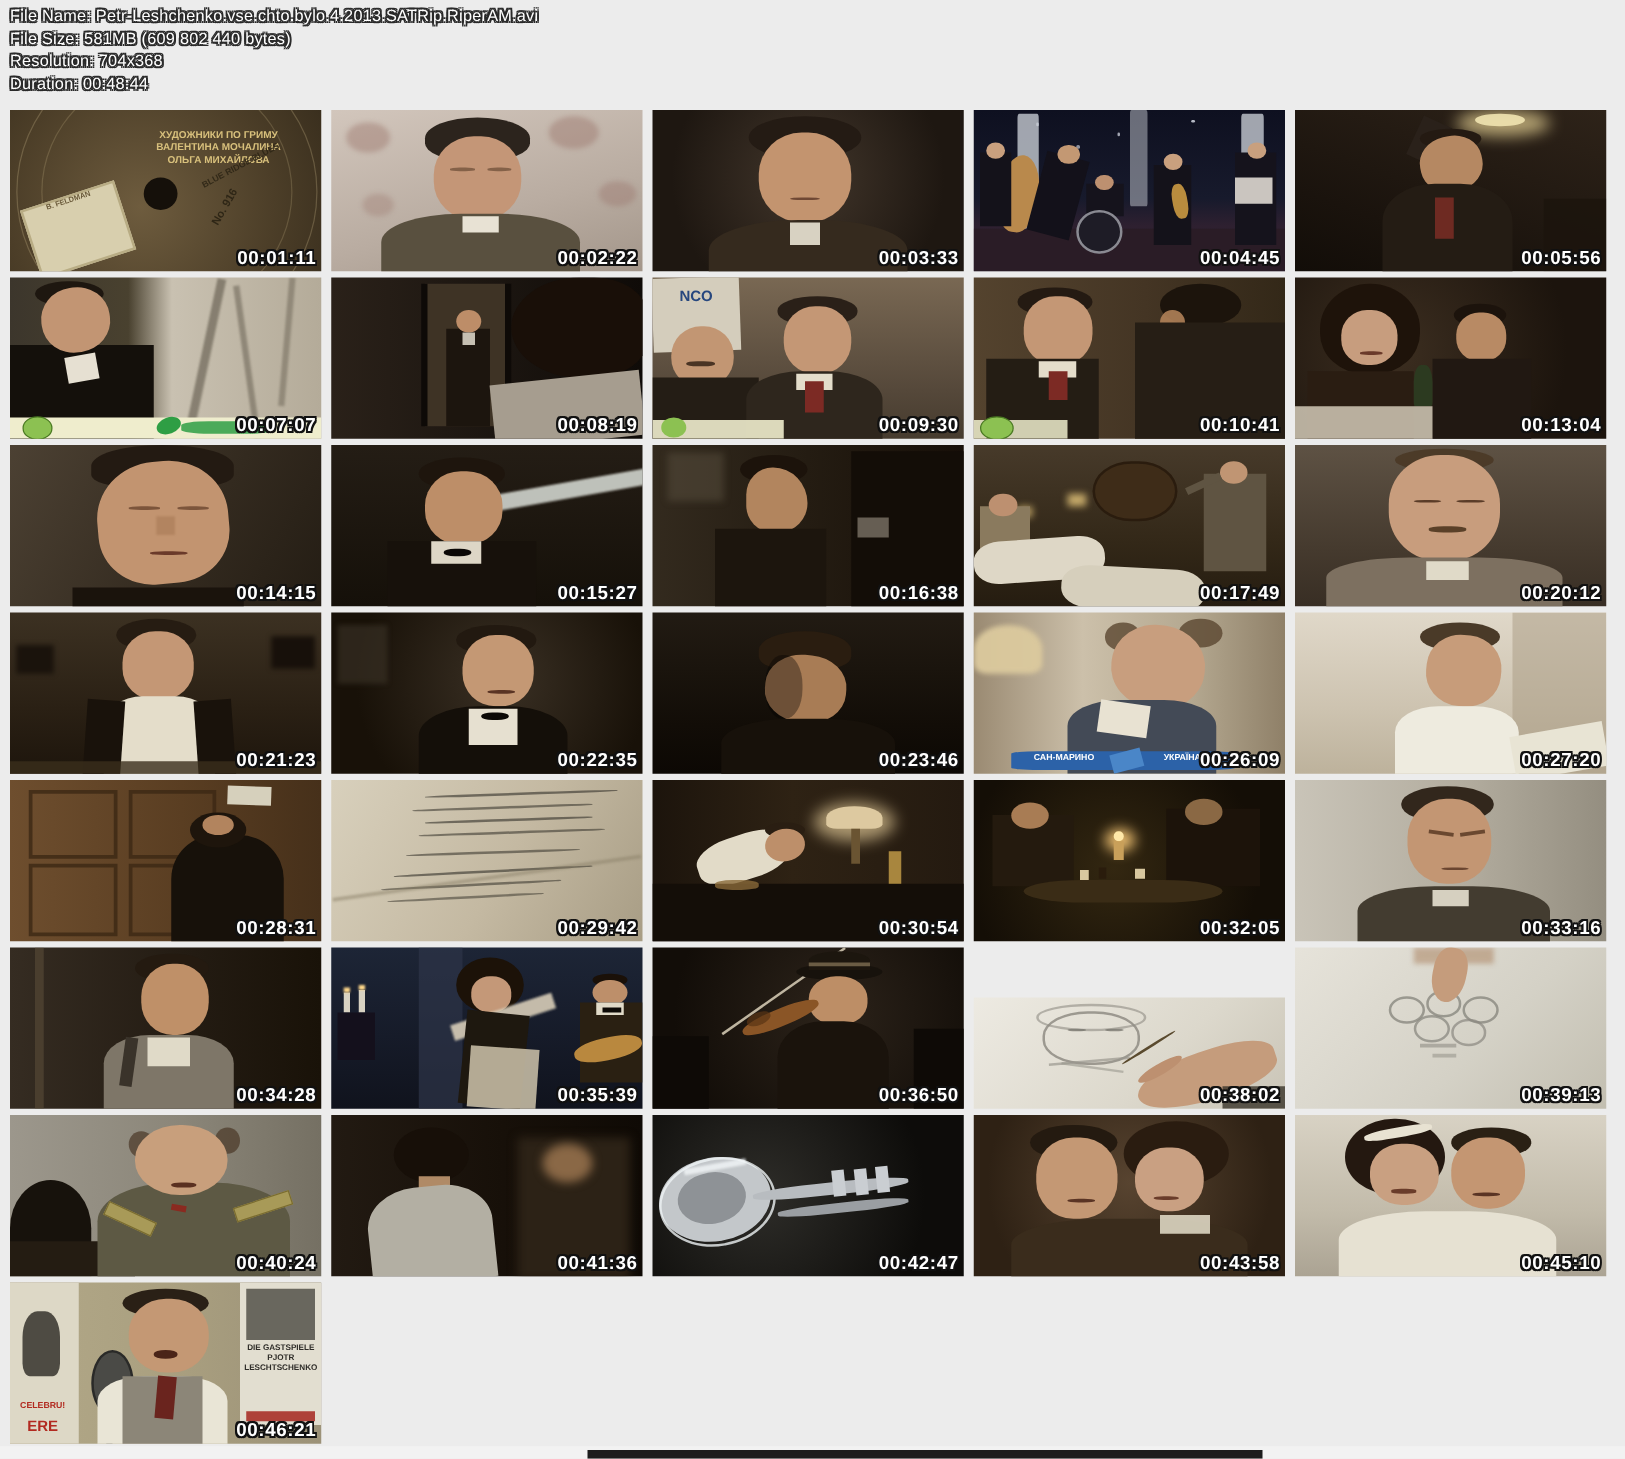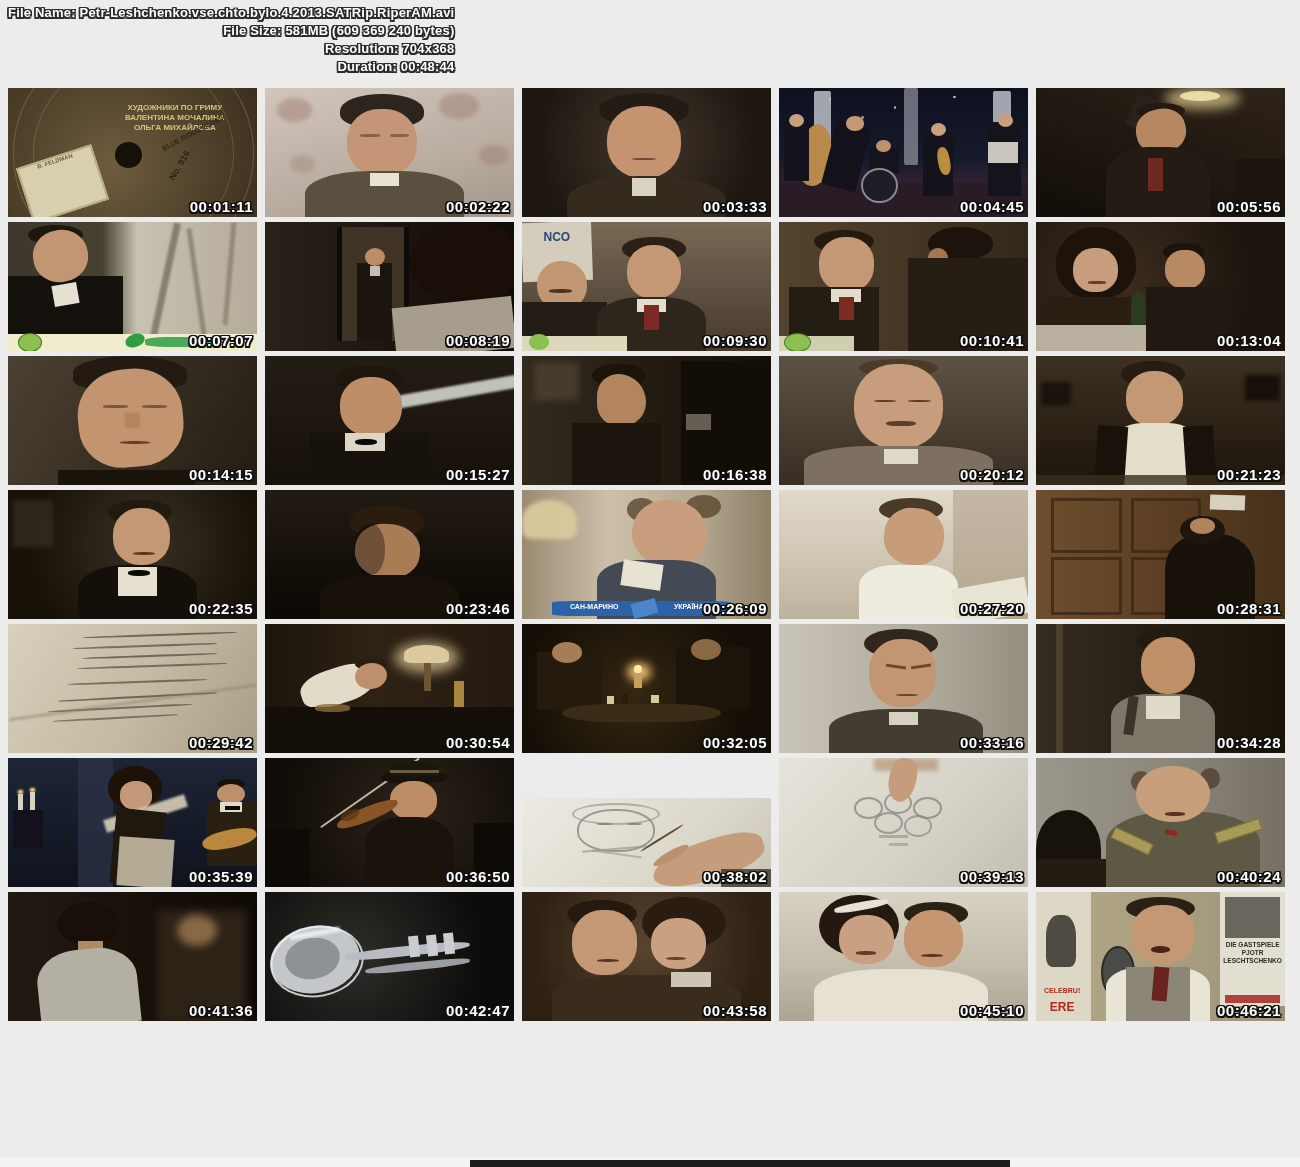--- a/index.html
+++ b/index.html
@@ -3,27 +3,26 @@
 <meta charset="utf-8">
 <style>
   html,body{margin:0;padding:0;}
   body{
     width:1300px;height:1167px;position:relative;overflow:hidden;
     background:#ececec;
     font-family:"Liberation Sans", sans-serif;
   }
   .header{position:absolute;left:8px;top:4px;}
   .header-line{
-    font-size:13px;font-weight:bold;line-height:18px;color:#fff;letter-spacing:.2px;
+    font-size:13px;font-weight:normal;line-height:18px;color:#fff;letter-spacing:.2px;
     text-shadow:
       -1.5px -1.5px 0 #2a2a2a, 1.5px -1.5px 0 #2a2a2a,
       -1.5px  1.5px 0 #2a2a2a, 1.5px  1.5px 0 #2a2a2a,
       -1.5px 0 0 #2a2a2a, 1.5px 0 0 #2a2a2a,
       0 -1.5px 0 #2a2a2a, 0 1.5px 0 #2a2a2a;
-    text-align: right;
   }
   .grid{
     position:absolute;left:8px;top:88px;
     display:grid;grid-template-columns:repeat(5,249px);grid-auto-rows:129px;
     column-gap:8px;row-gap:5px;
   }
   .thumb{position:relative;overflow:hidden;background:#222;}
   .layer{position:absolute;}
   .ts{
     position:absolute;right:4px;bottom:2px;
@@ -36,21 +35,21 @@
       0 -1.5px 0 #111, 0 1.5px 0 #111;
   }
   .bottom-strip{position:absolute;left:0;top:1157px;width:1300px;height:10px;background:#f2f2f2;}
   .bottom-bar{position:absolute;left:470px;top:1160px;width:540px;height:7px;background:#1c1c1c;}
 </style>
 </head>
 <body>
 
 <div class="header">
   <div class="header-line">File Name: Petr-Leshchenko.vse.chto.bylo.4.2013.SATRip.RiperAM.avi</div>
-  <div class="header-line">File Size: 581MB (609 369 240 bytes)</div>
+  <div class="header-line">File Size: 581MB (609 802 440 bytes)</div>
   <div class="header-line">Resolution: 704x368</div>
   <div class="header-line">Duration: 00:48:44</div>
 </div>
 
 <div class="grid" id="grid">
     <div class="thumb" style="background: radial-gradient(circle at 42% 60%, rgb(110, 92, 62), rgb(76, 62, 40) 65%, rgb(58, 47, 30));">
       <div class="layer" style="left: 2%; top: -40%; width: 96%; height: 180%; border-radius: 50%; border: 1px solid rgba(220, 200, 150, 0.25);"></div>
       <div class="layer" style="left: 10%; top: -25%; width: 80%; height: 150%; border-radius: 50%; border: 1px solid rgba(220, 200, 150, 0.2);"></div>
       <div class="layer" style="left: 43%; top: 42%; width: 11%; height: 20%; background: rgb(21, 16, 10); border-radius: 50%;"></div>
       <div class="layer" style="left: 6%; top: 52%; width: 30%; height: 42%; background: rgb(216, 207, 174); transform: rotate(-18deg); border: 2px solid rgb(184, 172, 132); font-size: 6px; color: rgb(106, 90, 58); font-weight: bold; text-align: center; line-height: 1.25; white-space: pre-line; font-family: &quot;Liberation Sans&quot;, sans-serif;">B. FELDMAN</div>
@@ -204,20 +203,33 @@
     </div>
     <div class="thumb" style="background: linear-gradient(90deg, rgb(51, 42, 30) 0%, rgb(36, 28, 18) 50%, rgb(23, 15, 8) 100%);">
       <div class="layer" style="left: 5%; top: 5%; width: 18%; height: 30%; background: rgb(90, 81, 64); opacity: 0.5; filter: blur(3px);"></div>
       <div class="layer" style="left: 28%; top: 6%; width: 22%; height: 18%; background: rgb(28, 19, 11); border-radius: 50%;"></div>
       <div class="layer" style="left: 30%; top: 14%; width: 20%; height: 40%; background: rgb(178, 133, 94); border-radius: 46% 60% 50% 46%;"></div>
       <div class="layer" style="left: 20%; top: 52%; width: 36%; height: 52%; background: rgb(28, 21, 13);"></div>
       <div class="layer" style="left: 64%; top: 4%; width: 36%; height: 98%; background: rgb(19, 13, 7);"></div>
       <div class="layer" style="left: 66%; top: 45%; width: 10%; height: 12%; background: rgb(138, 130, 116); opacity: 0.7;"></div>
       <div class="ts">00:16:38</div>
     </div>
+    <div class="thumb" style="background: linear-gradient(rgb(71, 58, 42) 0%, rgb(51, 40, 24) 60%, rgb(37, 28, 16) 100%);">
+      <div class="layer" style="left: 30%; top: 30%; width: 6%; height: 8%; background: rgb(232, 200, 124); opacity: 0.8; filter: blur(3px);"></div>
+      <div class="layer" style="left: 14%; top: 38%; width: 5%; height: 7%; background: rgb(232, 200, 124); opacity: 0.7; filter: blur(3px);"></div>
+      <div class="layer" style="left: 38%; top: 10%; width: 26%; height: 34%; background: rgb(62, 44, 24); border-radius: 45% / 50%; border: 2px solid rgb(42, 28, 14);"></div>
+      <div class="layer" style="left: 2%; top: 38%; width: 16%; height: 26%; background: rgb(138, 122, 94);"></div>
+      <div class="layer" style="left: 5%; top: 30%; width: 9%; height: 14%; background: rgb(189, 144, 112); border-radius: 50%;"></div>
+      <div class="layer" style="left: 74%; top: 18%; width: 20%; height: 60%; background: rgb(95, 84, 66);"></div>
+      <div class="layer" style="left: 79%; top: 10%; width: 9%; height: 14%; background: rgb(192, 149, 115); border-radius: 50%;"></div>
+      <div class="layer" style="left: 68%; top: 22%; width: 12%; height: 5%; background: rgb(95, 84, 66); transform: rotate(-25deg);"></div>
+      <div class="layer" style="left: 0%; top: 58%; width: 42%; height: 26%; background: rgb(222, 215, 198); border-radius: 20% / 45%; transform: rotate(-4deg);"></div>
+      <div class="layer" style="left: 28%; top: 76%; width: 46%; height: 26%; background: rgb(214, 207, 188); border-radius: 20% / 45%; transform: rotate(3deg);"></div>
+      <div class="ts">00:17:49</div>
+    </div>
     <div class="thumb" style="background: linear-gradient(rgb(94, 82, 68) 0%, rgb(69, 58, 46) 65%, rgb(56, 46, 36) 100%);">
       <div class="layer" style="left: 32%; top: 2%; width: 32%; height: 14%; background: rgb(74, 56, 38); border-radius: 50%; opacity: 0.9;"></div>
       <div class="layer" style="left: 30%; top: 6%; width: 36%; height: 66%; background: rgb(200, 157, 125); border-radius: 46%;"></div>
       <div class="layer" style="left: 38%; top: 34%; width: 9%; height: 2%; background: rgb(90, 60, 40); border-radius: 40%;"></div>
       <div class="layer" style="left: 52%; top: 34%; width: 9%; height: 2%; background: rgb(90, 60, 40); border-radius: 40%;"></div>
       <div class="layer" style="left: 43%; top: 50%; width: 12%; height: 4%; background: rgb(90, 64, 40); border-radius: 40%;"></div>
       <div class="layer" style="left: 10%; top: 70%; width: 76%; height: 36%; background: rgb(125, 112, 96); border-radius: 35% 35% 0px 0px;"></div>
       <div class="layer" style="left: 42%; top: 72%; width: 14%; height: 12%; background: rgb(224, 218, 200);"></div>
       <div class="ts">00:20:12</div>
     </div>

